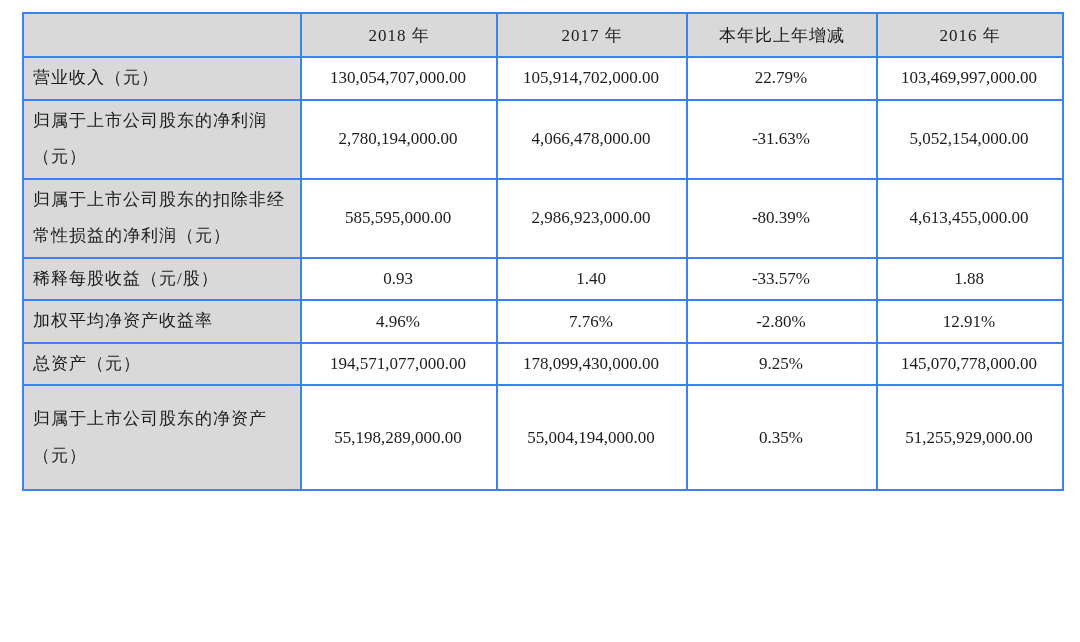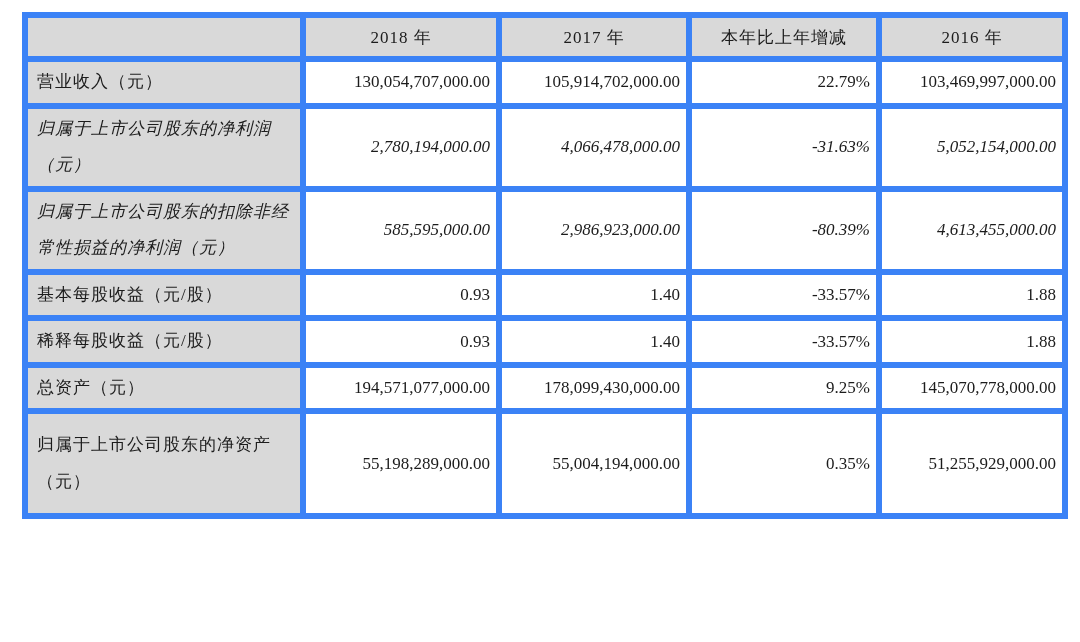--- a/index.html
+++ b/index.html
@@ -20,21 +20,21 @@
   }
   table.fin {
     position: absolute;
     left: 22px;
     top: 12px;
     width: 1040px;
     border-collapse: collapse;
     table-layout: fixed;
   }
   table.fin th, table.fin td {
-    border: 6px solid #3b82f6;
+    border: 2px solid #3b82f6;
     font-size: 17px;
     font-weight: normal;
     overflow: hidden;
   }
   th.hdr {
     background: #d9d9d9;
     text-align: center;
     letter-spacing: 1px;
     padding: 2px 4px;
   }
@@ -42,27 +42,27 @@
     background: #d9d9d9;
     text-align: left;
     vertical-align: middle;
     padding: 2px 6px 2px 9px;
     line-height: 2.15;
     letter-spacing: 1px;
     white-space: pre-line;
   }
   td.num {
     background: #ffffff;
-    text-align: right;
+    text-align: center;
     vertical-align: middle;
     padding: 2px 6px 2px 4px;
   }
   tr.hrow  { height: 44px; }
   tr.srow  { height: 42px; }
-  tr.mrow  { height: 74px; font-style: italic; }
+  tr.mrow  { height: 74px; }
   tr.xrow  { height: 105px; }
 </style>
 </head>
 <body>
 
 <div class="page">
   <table class="fin">
     <colgroup>
       <col style="width:278px">
       <col style="width:196px">
@@ -95,32 +95,32 @@
       </tr>
       <tr class="mrow">
         <td class="lbl">归属于上市公司股东的扣除非经
 常性损益的净利润（元）</td>
         <td class="num">585,595,000.00</td>
         <td class="num">2,986,923,000.00</td>
         <td class="num">-80.39%</td>
         <td class="num">4,613,455,000.00</td>
       </tr>
       <tr class="srow">
-        <td class="lbl">基本每股收益（元/股）</td>
+        <td class="lbl">稀释每股收益（元/股）</td>
         <td class="num">0.93</td>
         <td class="num">1.40</td>
         <td class="num">-33.57%</td>
         <td class="num">1.88</td>
       </tr>
       <tr class="srow">
-        <td class="lbl">稀释每股收益（元/股）</td>
-        <td class="num">0.93</td>
-        <td class="num">1.40</td>
-        <td class="num">-33.57%</td>
-        <td class="num">1.88</td>
+        <td class="lbl">加权平均净资产收益率</td>
+        <td class="num">4.96%</td>
+        <td class="num">7.76%</td>
+        <td class="num">-2.80%</td>
+        <td class="num">12.91%</td>
       </tr>
       <tr class="srow">
         <td class="lbl">总资产（元）</td>
         <td class="num">194,571,077,000.00</td>
         <td class="num">178,099,430,000.00</td>
         <td class="num">9.25%</td>
         <td class="num">145,070,778,000.00</td>
       </tr>
       <tr class="xrow">
         <td class="lbl">归属于上市公司股东的净资产

